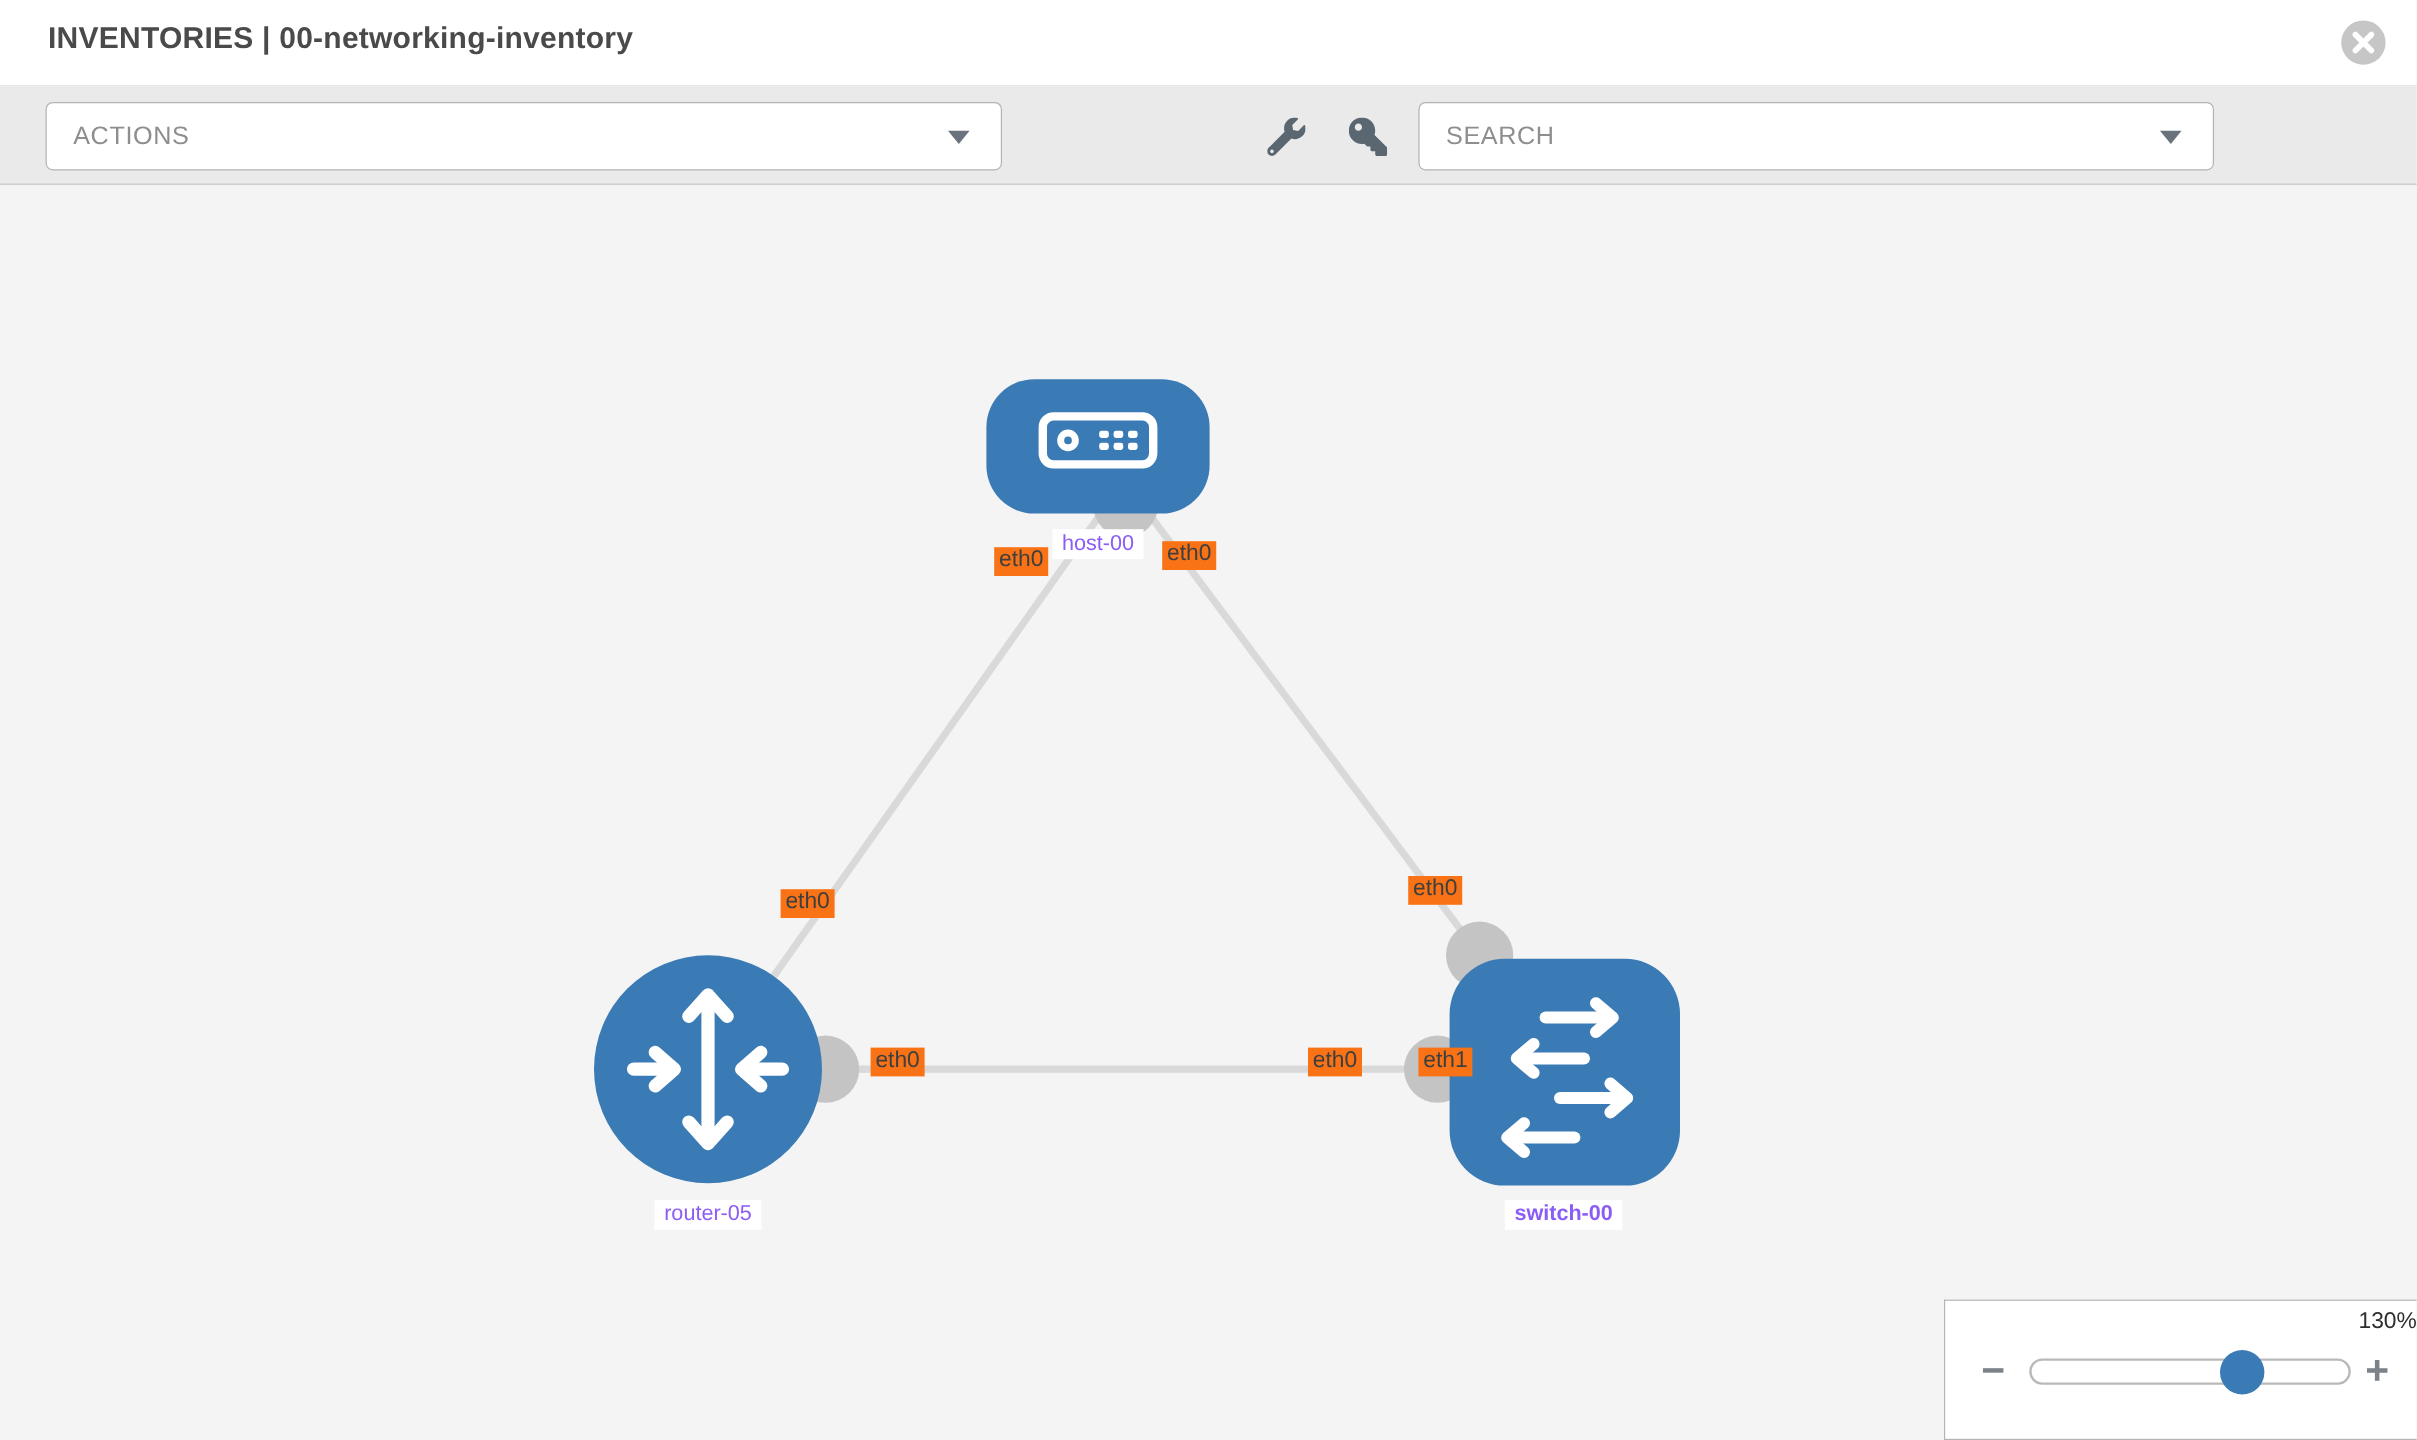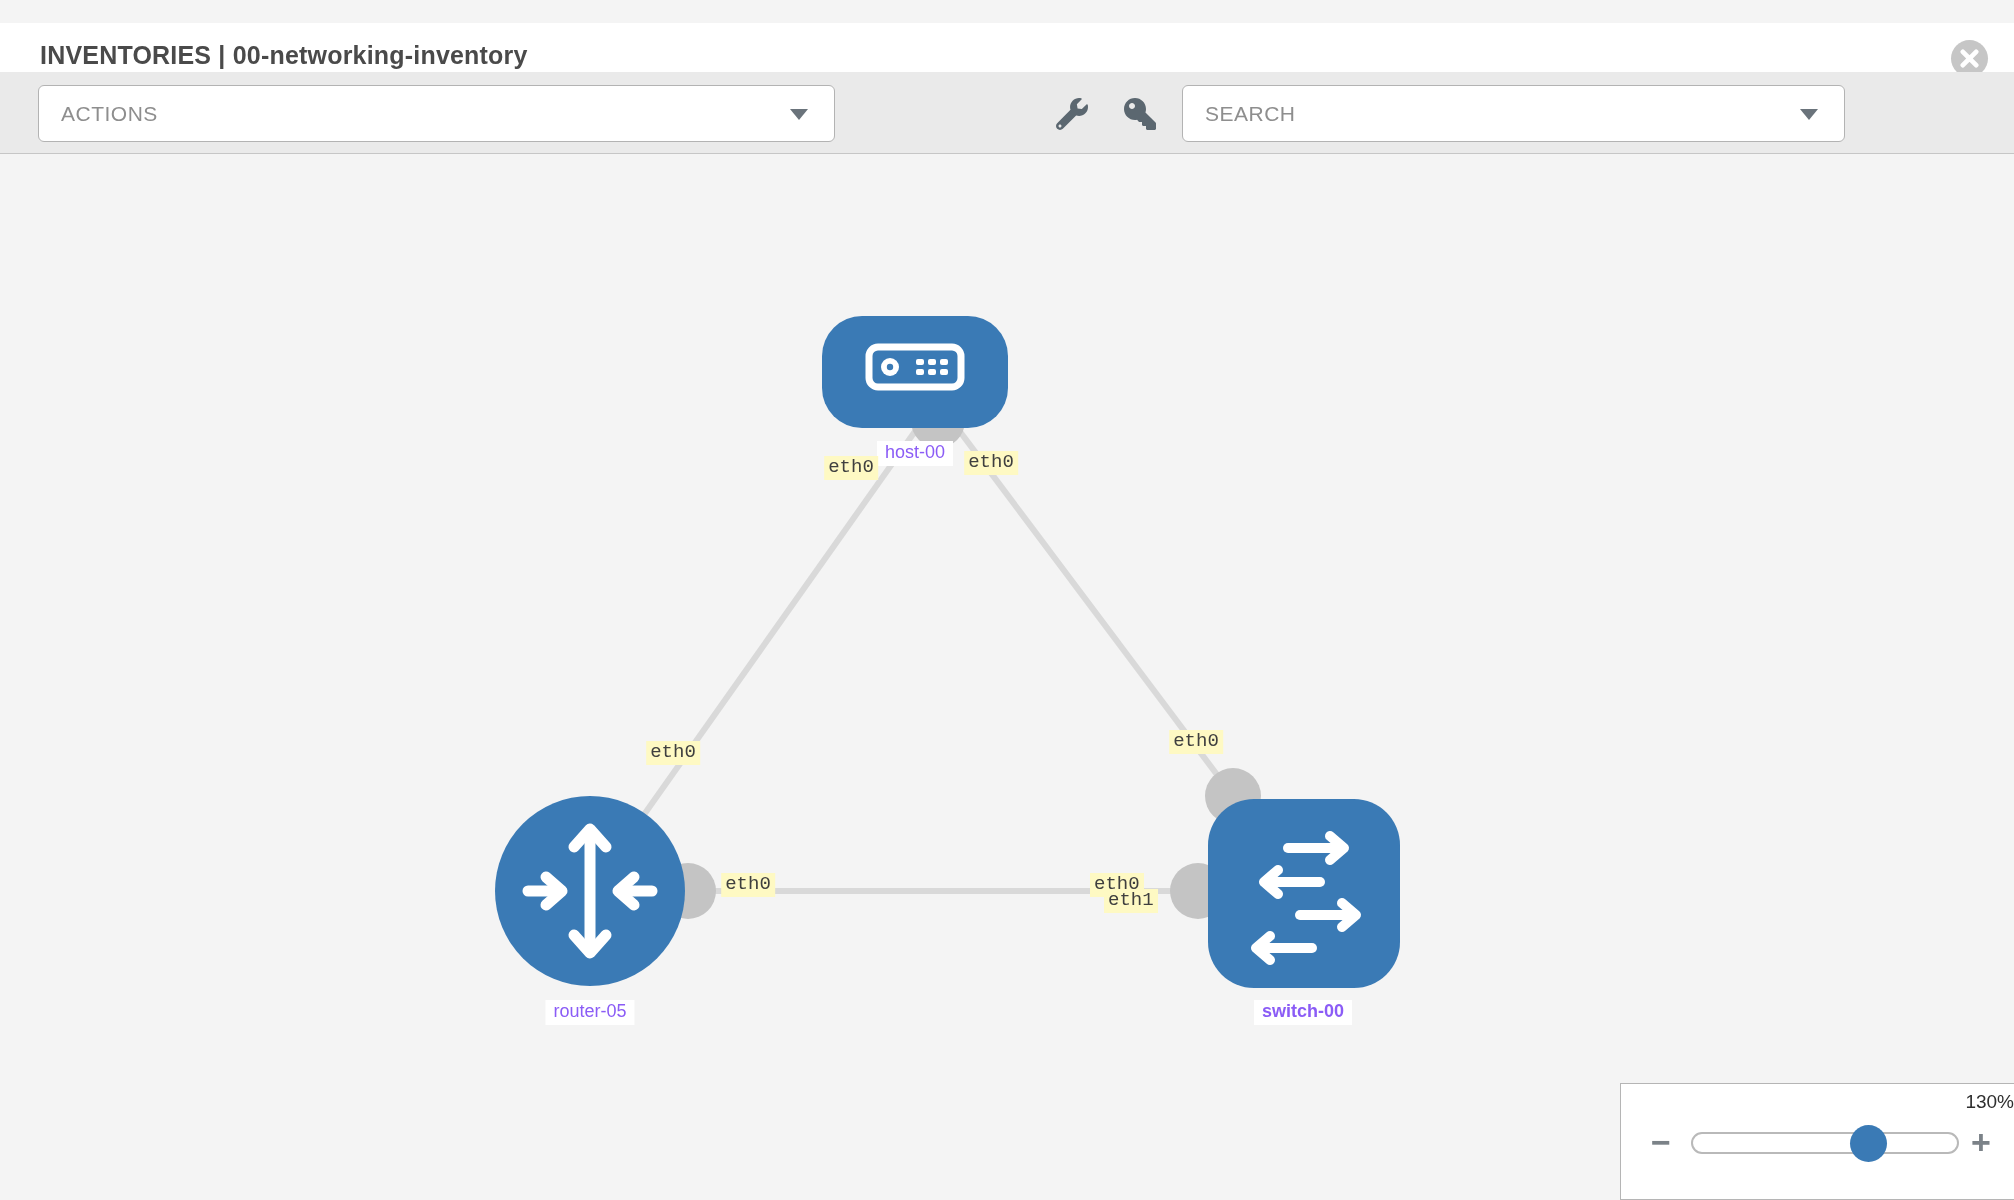--- a/index.html
+++ b/index.html
@@ -2,21 +2,21 @@
 <html><head>
 <meta charset="utf-8">
 <style>
   * { margin:0; padding:0; box-sizing:border-box; }
   html,body { width:2014px; height:1200px; overflow:hidden;
               font-family:"Liberation Sans", sans-serif; background:#f4f4f4; }
   .stage { position:relative; width:2014px; height:1200px; }
 
   
   .header { position:absolute; top:0; left:0; width:100%; height:72px;
-            background:#ffffff; border-bottom:1px solid #e2e2e2;margin-top:23px; }
+            background:#ffffff; border-bottom:1px solid #e2e2e2; }
   .header-title { position:absolute; left:40px; top:18px; font-size:25px;
                   font-weight:bold; color:#4a4a4a; letter-spacing:.2px; }
   .close-btn { position:absolute; right:26px; top:17px; width:37px; height:37px;
                border-radius:50%; background:#c6c6c6; display:flex;
                align-items:center; justify-content:center; cursor:pointer; }
 
   
   .toolbar { position:absolute; top:72px; left:0; width:100%; height:82px;
              background:#eaeaea; border-bottom:1px solid #c6c6c6; }
   .select-box { position:absolute; top:13px; height:57px; background:#ffffff;
@@ -35,23 +35,23 @@
   .tool-key    { left:1122px; }
 
   
   .canvas { position:absolute; top:155px; left:0; width:2014px; height:1045px;
             background:#f4f4f4; }
   .canvas svg.graph { position:absolute; top:0; left:0; }
 
   .node-label { position:absolute; transform:translateX(-50%); background:#ffffff;
                 color:#8b5cf6; font-size:18px; padding:1px 8px 3px 8px;
                 white-space:nowrap; }
-  .if-label   { position:absolute; transform:translateX(-50%); background:#fef9c3;
+  .if-label   { position:absolute; transform:translateX(-50%); background:#f97316;
                 color:#3f3f3f; font-size:19px; padding:0 4px 2px 4px;
-                white-space:nowrap;font-family:Liberation Mono, monospace; }
+                white-space:nowrap; }
   .if-label.raw { transform:none; }
 
   
   .zoom-panel { position:absolute; left:1620px; top:1083px; width:394px; height:117px;
                 background:#ffffff; border:1px solid #b5b5b5; border-right:none; }
   .zoom-level { position:absolute; top:7px; left:0; width:100%; text-align:right;
                 font-size:19px; color:#2f2f2f; }
   .zoom-out, .zoom-in { position:absolute; top:41px; font-size:34px; font-weight:bold;
                         color:#7b8288; cursor:pointer; line-height:34px; }
   .zoom-out { left:30px; }
@@ -163,21 +163,21 @@
     <div class="node-label" style="left:915px; top:286px;">host-00</div>
     <div class="node-label" style="left:590px; top:845px;">router-05</div>
     <div class="node-label" style="left:1303px; top:845px;font-weight:bold;">switch-00</div>
 
     <div class="if-label" style="left:851px; top:301px;">eth0</div>
     <div class="if-label" style="left:991px; top:296px;">eth0</div>
     <div class="if-label" style="left:673px; top:586px;">eth0</div>
     <div class="if-label" style="left:1196px; top:575px;">eth0</div>
     <div class="if-label" style="left:748px; top:718px;">eth0</div>
     <div class="if-label raw" style="left:1090px; top:718px;">eth0</div>
-    <div class="if-label raw" style="left:1104px; top:718px;margin-top:16px;">eth1</div>
+    <div class="if-label raw" style="left:1182px; top:718px;">eth1</div>
   </div>
 
   <div class="zoom-panel">
     <div class="zoom-level">130%</div>
     <div class="zoom-out">−</div>
     <div class="zoom-track">
       <div class="zoom-thumb"></div>
     </div>
     <div class="zoom-in">+</div>
   </div>

